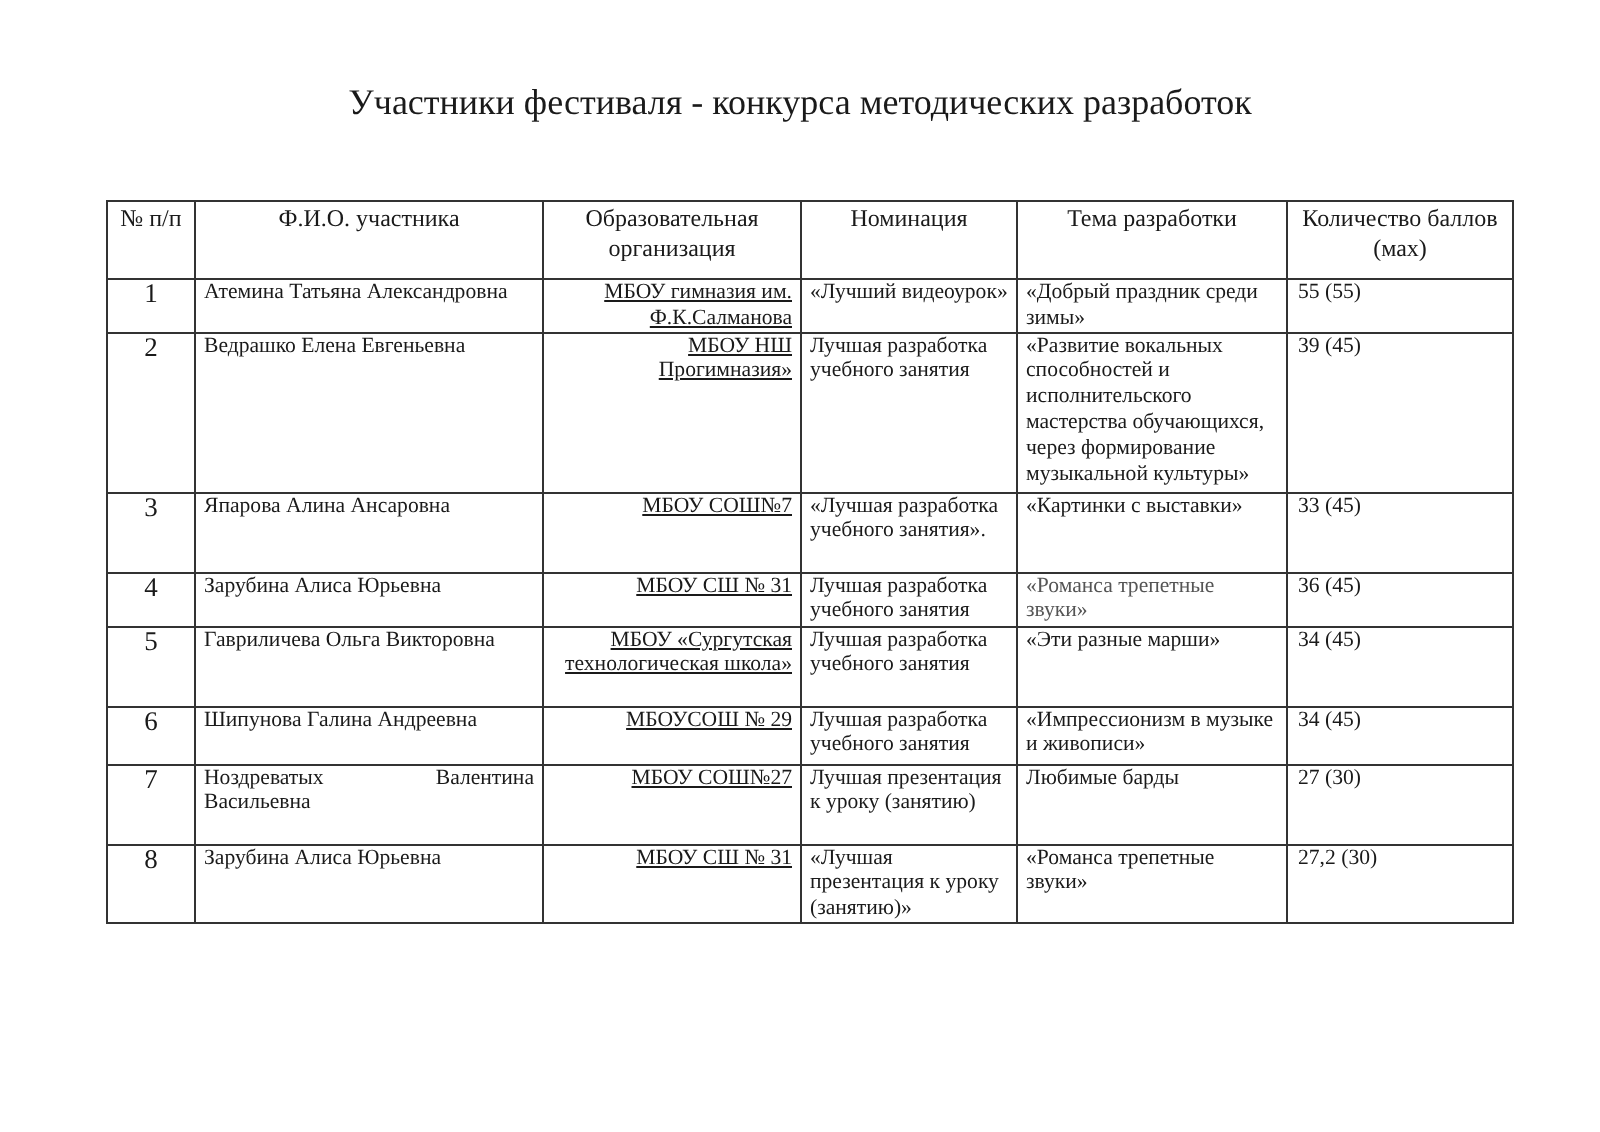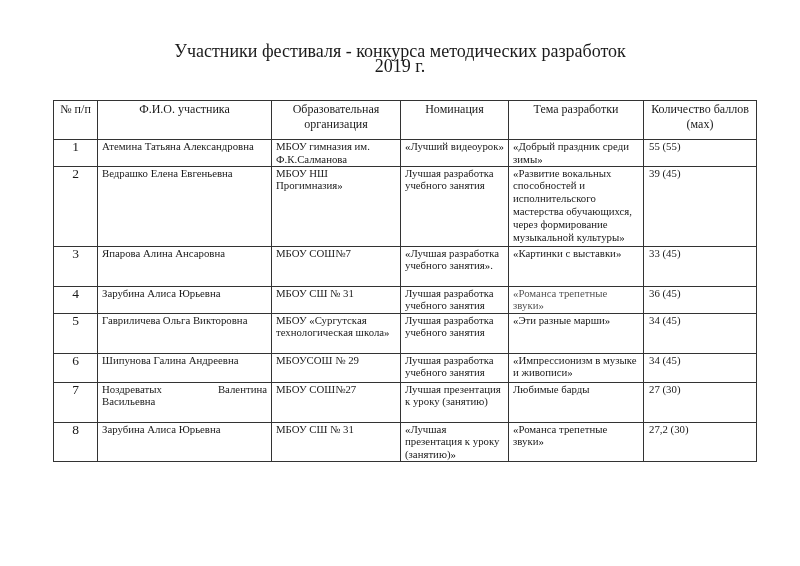--- a/index.html
+++ b/index.html
@@ -7,33 +7,32 @@
          font-family:"Liberation Serif", serif; color:#1a1a1a; }
   .title { position:absolute; left:0; top:44px; width:800px; text-align:center;
            font-size:18px; line-height:15px; }
   table { position:absolute; left:53px; top:100px; border-collapse:collapse;
           table-layout:fixed; width:703px; }
   td, th { border:1px solid #333; vertical-align:top; font-weight:normal;
            padding:0 4px; font-size:10.8px; line-height:12.8px; }
   th { font-size:12px; line-height:15px; text-align:center; padding-top:1px; }
   .c-num { text-align:center; font-size:13.5px; padding-top:1px; }
   .c-name { text-align:left;margin-top:23px; }
-  .c-org { text-align:left; }
+  .c-org { text-align:right;text-decoration:underline; }
   .c-nom { text-align:left; }
   .c-topic { text-align:left; }
   .c-score { text-align:left; padding-left:5px;margin-left:33px; }
   .justify { text-align:justify; text-align-last:left; }
   .gray { color:#555; }
 </style>
 </head>
 <body>
 
 <div class="title">
   <div>Участники  фестиваля - конкурса методических разработок</div>
-  <div>2019 г.</div>
 </div>
 
 <table>
   <colgroup>
     <col style="width:44px">
       <col style="width:174px">
       <col style="width:129px">
     <col style="width:108px">
       <col style="width:135px">
       <col style="width:113px">

